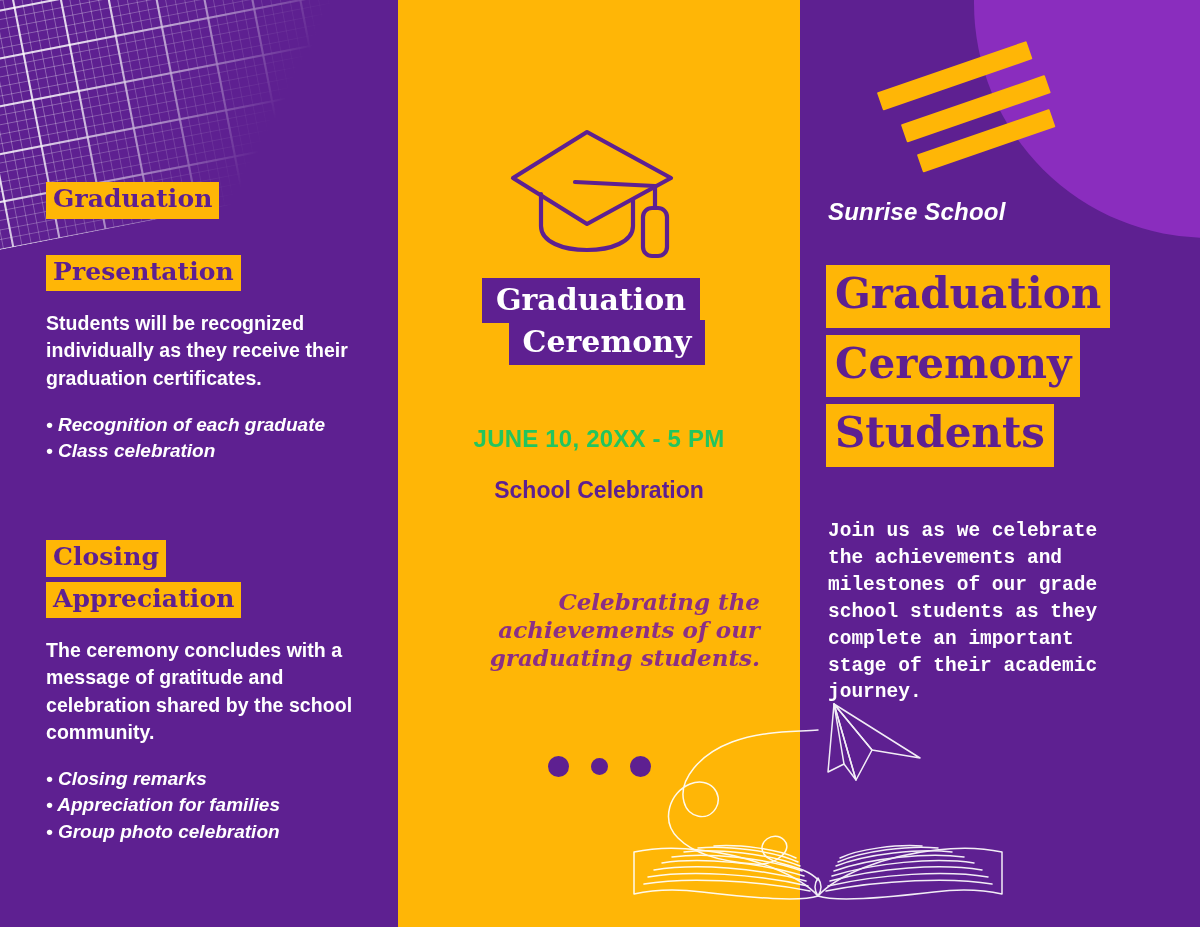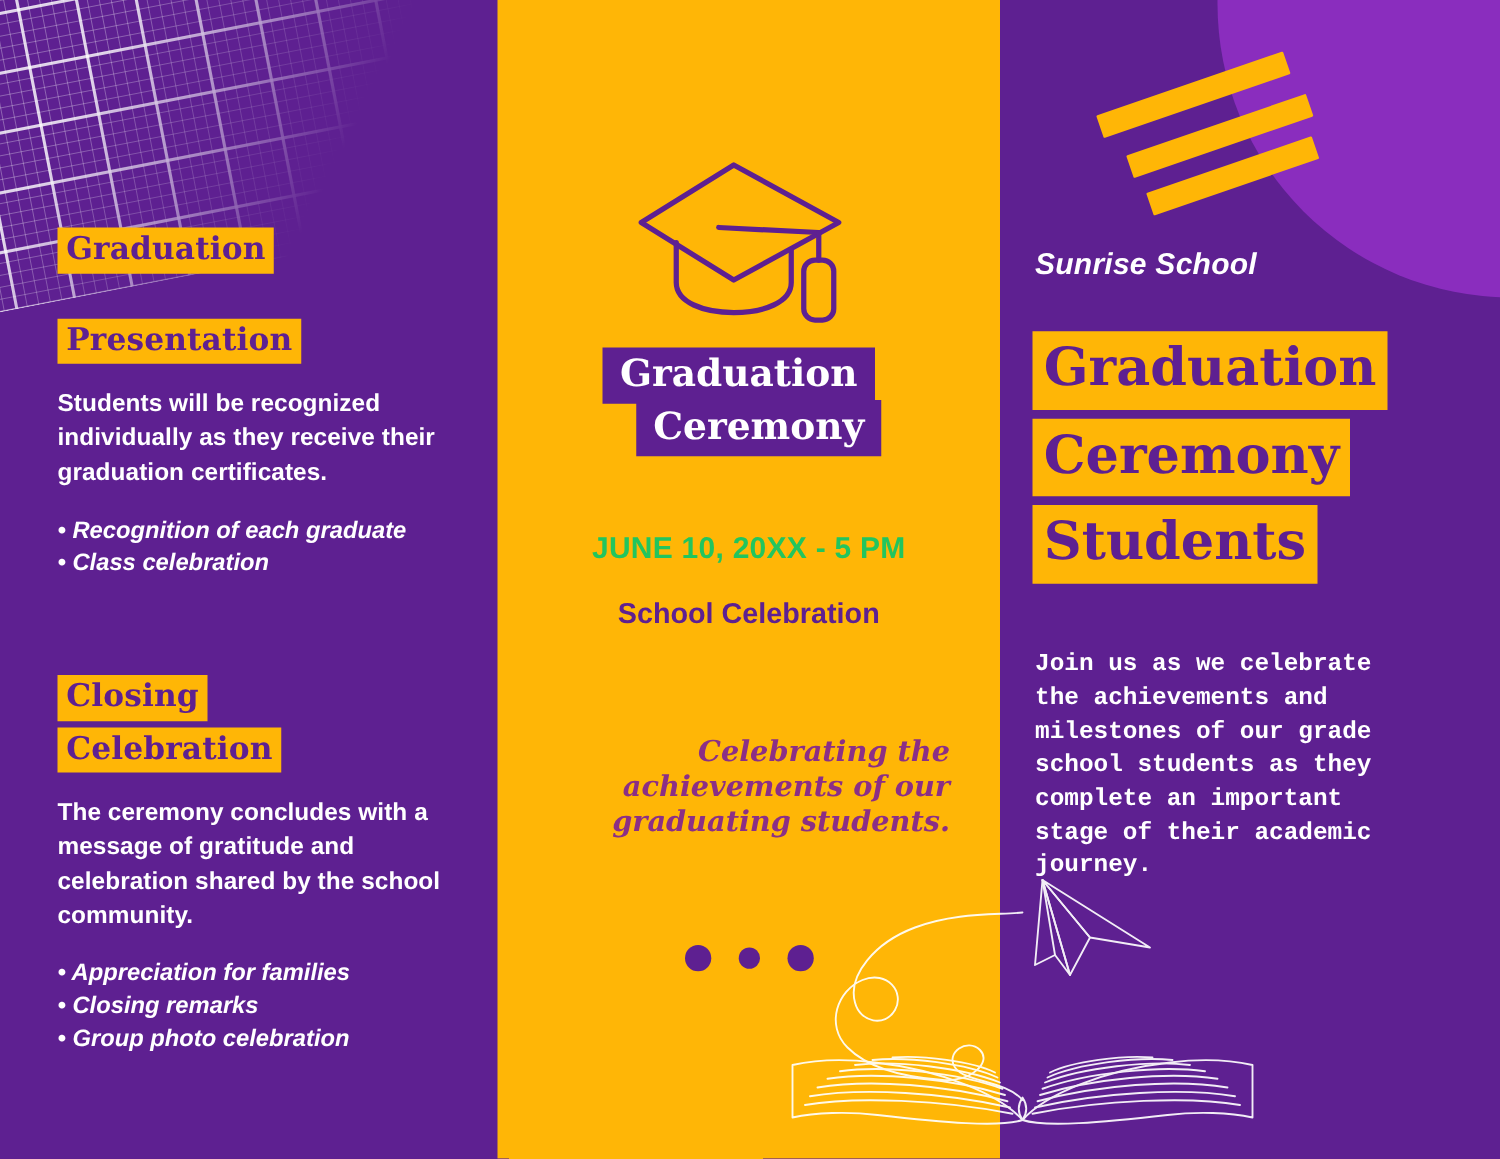--- a/index.html
+++ b/index.html
@@ -140,26 +140,26 @@
       <p class="body-text">Students will be recognized individually as they receive their graduation certificates.</p>
       <ul class="bullets">
         <li>Recognition of each graduate</li>
         <li>Class celebration</li>
       </ul>
     </div>
 
     <div class="col" id="block-closing" style="position:absolute;">
       <h2 class="hl-head sec-head">
         <span>Closing</span><br>
-        <span>Celebration</span>
+        <span>Appreciation</span>
       </h2>
       <p class="body-text">The ceremony concludes with a message of gratitude and celebration shared by the school community.</p>
       <ul class="bullets">
+        <li>Closing remarks</li>
         <li>Appreciation for families</li>
-        <li>Closing remarks</li>
         <li>Group photo celebration</li>
       </ul>
     </div>
   </div>
 
   <div class="panel" id="panel-center"></div>
 
   <svg id="cap-icon" viewBox="0 0 190 150">
     <g fill="none" stroke="#5E2091" stroke-width="4.2" stroke-linejoin="round" stroke-linecap="round">
       <path d="M82 10 L166 56 L82 102 L8 56 Z"></path>

